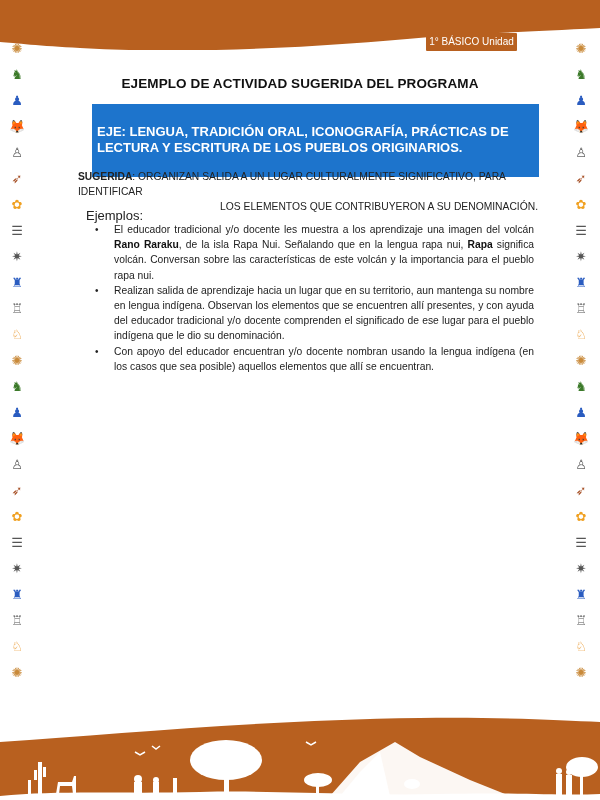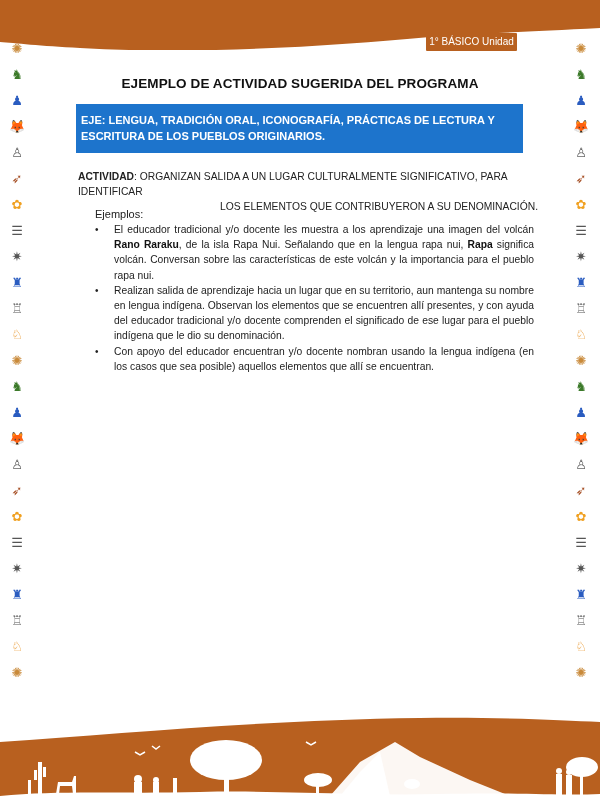--- a/index.html
+++ b/index.html
@@ -58,43 +58,43 @@
       left: 0; top: 76px;
       width: 600px;
       text-align: center;
       font-size: 13.5px;
       font-weight: bold;
       color: #111;
       letter-spacing: 0.1px;
     }
     .eje-box {
       position: absolute;
-      left: 76px; top: 104px;
+      left: 92px; top: 104px;
       width: 437px; height: 33px;
-      padding: 8px 5px;
+      padding: 20px 5px;
       background: #1d74cc;
       color: #ffffff;
       font-weight: bold;
-      font-size: 11px;
+      font-size: 13px;
       line-height: 16px;
     }
     .actividad {
       position: absolute;
       left: 78px; top: 169px;
       width: 460px;
       font-size: 10.3px;
       line-height: 15px;
       color: #222;
     }
     .actividad .label { font-weight: bold; }
     .actividad .cont { padding-left: 52px; display: block; text-align: right; }
     .ejemplos-label {
       position: absolute;
-      left: 95px; top: 208px;
-      font-size: 11px;
+      left: 86px; top: 208px;
+      font-size: 13px;
       color: #222;
     }
     .bullets {
       position: absolute;
       left: 78px; top: 222px;
       width: 456px;
       margin: 0; padding: 0;
       list-style: none;
     }
     .bullets li {
@@ -180,21 +180,21 @@
     <div class="glyph" style="top: 572px; color: rgb(85, 85, 85);">♖</div>
     <div class="glyph" style="top: 598px; color: rgb(232, 149, 42);">♘</div>
     <div class="glyph" style="top: 624px; color: rgb(201, 138, 58);">✺</div>
   </div>
 
 <div class="page-title">EJEMPLO DE ACTIVIDAD SUGERIDA DEL PROGRAMA</div>
 
 <div class="eje-box">EJE: LENGUA, TRADICIÓN ORAL, ICONOGRAFÍA, PRÁCTICAS DE LECTURA Y ESCRITURA DE LOS PUEBLOS ORIGINARIOS.</div>
 
 <div class="actividad">
-  <span class="label">ACTIVIDAD</span><span>: ORGANIZAN SALIDA A UN LUGAR CULTURALMENTE SIGNIFICATIVO, PARA IDENTIFICAR</span>
+  <span class="label">SUGERIDA</span><span>: ORGANIZAN SALIDA A UN LUGAR CULTURALMENTE SIGNIFICATIVO, PARA IDENTIFICAR</span>
   <span class="cont">LOS ELEMENTOS QUE CONTRIBUYERON A SU DENOMINACIÓN.</span>
 </div>
 
 <div class="ejemplos-label">Ejemplos:</div>
 
 <ul class="bullets">
   <li>
     <span class="dot">•</span>
     <span>El educador tradicional y/o docente les muestra a los aprendizaje una imagen del volcán </span><b>Rano Raraku</b><span>, de la isla Rapa Nui. Señalando que en la lengua rapa nui, </span><b>Rapa</b><span> significa volcán. Conversan sobre las características de este volcán y la importancia para el pueblo rapa nui.</span>
   </li>

